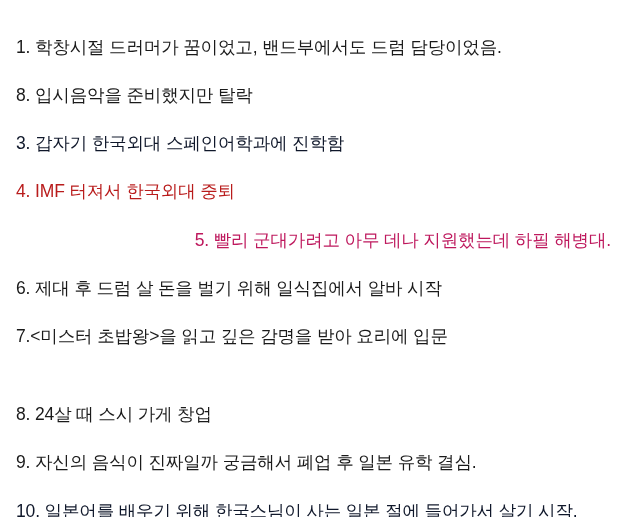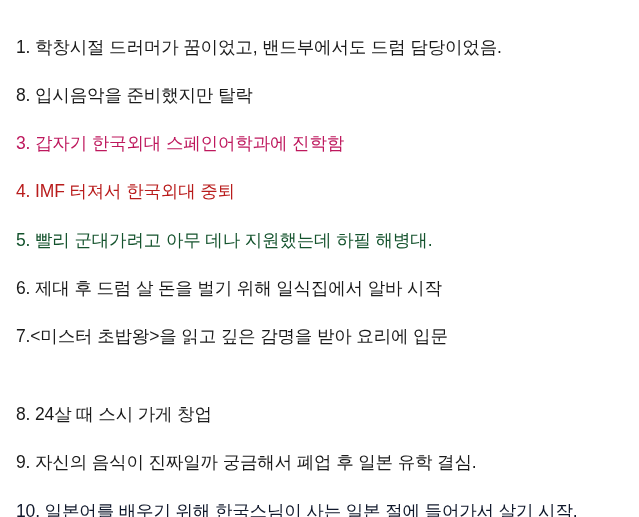--- a/index.html
+++ b/index.html
@@ -28,23 +28,23 @@
     word-break: keep-all;
     white-space: pre-wrap;
   }
 </style>
 </head>
 <body style="background: rgb(255, 255, 255);">
 
 <div id="doc" style="background: rgb(255, 255, 255);">
   <p class="line" style="color: rgb(26, 26, 26);">1. 학창시절 드러머가 꿈이었고, 밴드부에서도 드럼 담당이었음.</p>
   <p class="line" style="color: rgb(26, 26, 26);">8. 입시음악을 준비했지만 탈락</p>
-  <p class="line" style="color: #be185d;">3. 갑자기 한국외대 스페인어학과에 진학함</p>
+  <p class="line" style="color: #0f172a;">3. 갑자기 한국외대 스페인어학과에 진학함</p>
   <p class="line" style="color: #b91c1c;">4. IMF 터져서 한국외대 중퇴</p>
-  <p class="line" style="color: #14532d;">5. 빨리 군대가려고 아무 데나 지원했는데 하필 해병대.</p>
+  <p class="line" style="color: #be185d; text-align: right;">5. 빨리 군대가려고 아무 데나 지원했는데 하필 해병대.</p>
   <p class="line" style="color: rgb(26, 26, 26);">6. 제대 후 드럼 살 돈을 벌기 위해 일식집에서 알바 시작</p>
   <p class="line" style="color: rgb(26, 26, 26);">7.&lt;미스터 초밥왕&gt;을 읽고 깊은 감명을 받아 요리에 입문</p>
   <p class="line" style="color: rgb(26, 26, 26); margin-top: 47px;">8. 24살 때 스시 가게 창업</p>
   <p class="line" style="color: rgb(26, 26, 26);">9. 자신의 음식이 진짜일까 궁금해서 폐업 후 일본 유학 결심.</p>
   <p class="line" style="color: #0f172a;">10. 일본어를 배우기 위해 한국스님이 사는 일본 절에 들어가서 살기 시작.</p>
   <p class="line" style="color: rgb(26, 26, 26);">11. 30대에 츠지 조리사 전문학교에 들어감.</p>
 
 </div>
 
 </body></html>

